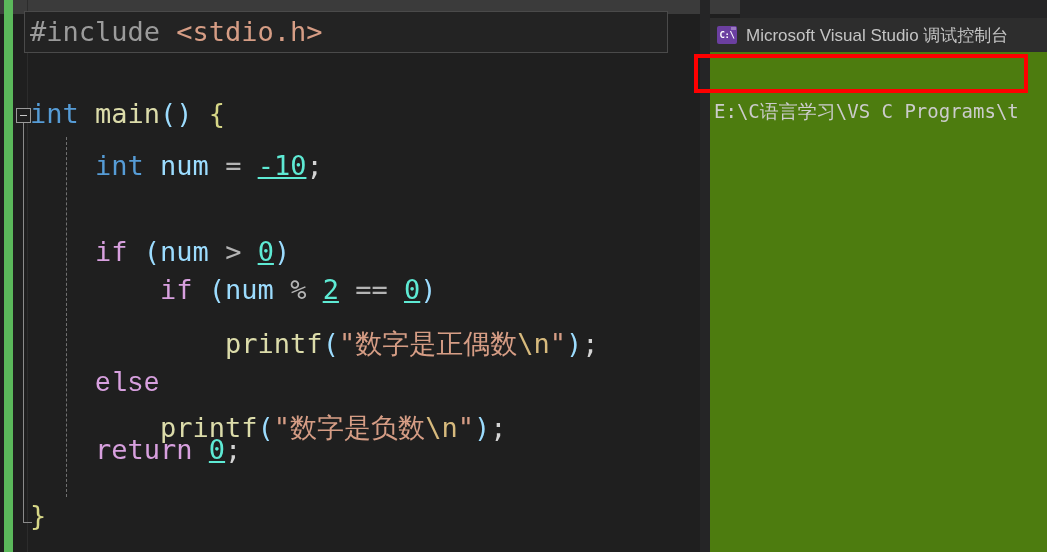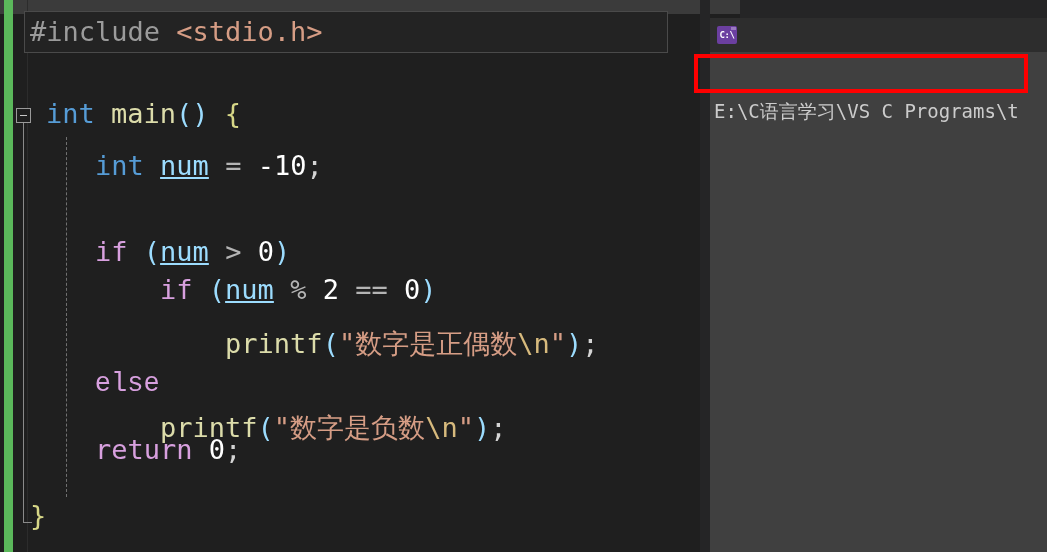--- a/index.html
+++ b/index.html
@@ -114,38 +114,38 @@
     line-height: 52px;
     white-space: pre;
   }
   .line {
     position: absolute;
     left: 30px;
     height: 52px;
     white-space: pre;
   }
   .l0 { top: 6px;   }
-  .l2 { top: 88px; margin-left: 16px;  }
+  .l2 { top: 88px;  }
   .l3 { top: 140px; }
   .l5 { top: 226px; text-align: right; }
   .l6 { top: 264px; }
   .l7 { top: 318px; }
   .l8 { top: 358px; font-family: Liberation Mono, monospace; }
   .l9 { top: 402px; }
   .l10{ top: 424px; }
   .l11{ top: 490px; }
 
   
   .t-pre   { color: #9b9b9b; }
   .t-hdr   { color: #d69d85; }
   .t-kw    { color: #569cd6; }
   .t-ctrl  { color: #d8a0df; }
   .t-fn    { color: #dcdcaa; }
-  .t-var   { color: #9cdcfe; text-decoration: underline; }
-  .t-num   { color: #ffffff; }
+  .t-var   { color: #9cdcfe; }
+  .t-num   { color: #5eead4; text-decoration: underline; }
   .t-str   { color: #d69d85; }
   .t-esc   { color: #d7ba7d; }
   .t-op    { color: #b4b4b4; }
   .t-brace { color: #d7d787; }
   .t-paren { color: #9cdcfe; }
   .t-punc  { color: #d4d4d4; }
 
   
   #console-window {
     position: absolute;
@@ -192,21 +192,21 @@
     font-family: "Liberation Sans", sans-serif;
     font-size: 17px;
     color: #c4c4c4;
     white-space: nowrap;
   }
   .console-body {
     position: absolute;
     left: 0; top: 34px;
     width: 337px;
     height: 500px;
-    background: #404040;
+    background: #4d7c0f;
     padding-top: 46px;
     box-sizing: border-box;
   }
   .console-line {
     font-family: "DejaVu Sans Mono", monospace;
     font-size: 19px;
     line-height: 26px;
     color: #cccccc;
     white-space: pre;
     padding-left: 4px;
@@ -257,20 +257,21 @@
   </div>
 
   <div class="editor-right-edge"></div>
 
   <div id="console-window">
 
     <div class="console-titlebar">
       <div class="console-icon">
         <span>C:\</span>
       </div>
+      <div class="console-title-text">Microsoft Visual Studio 调试控制台</div>
     </div>
 
     <div class="console-body" id="console-out">
         <div class="console-line">E:\C语言学习\VS C Programs\t</div>
       </div>
   </div>
 
   <div id="red-box"></div>
 
 </div>

